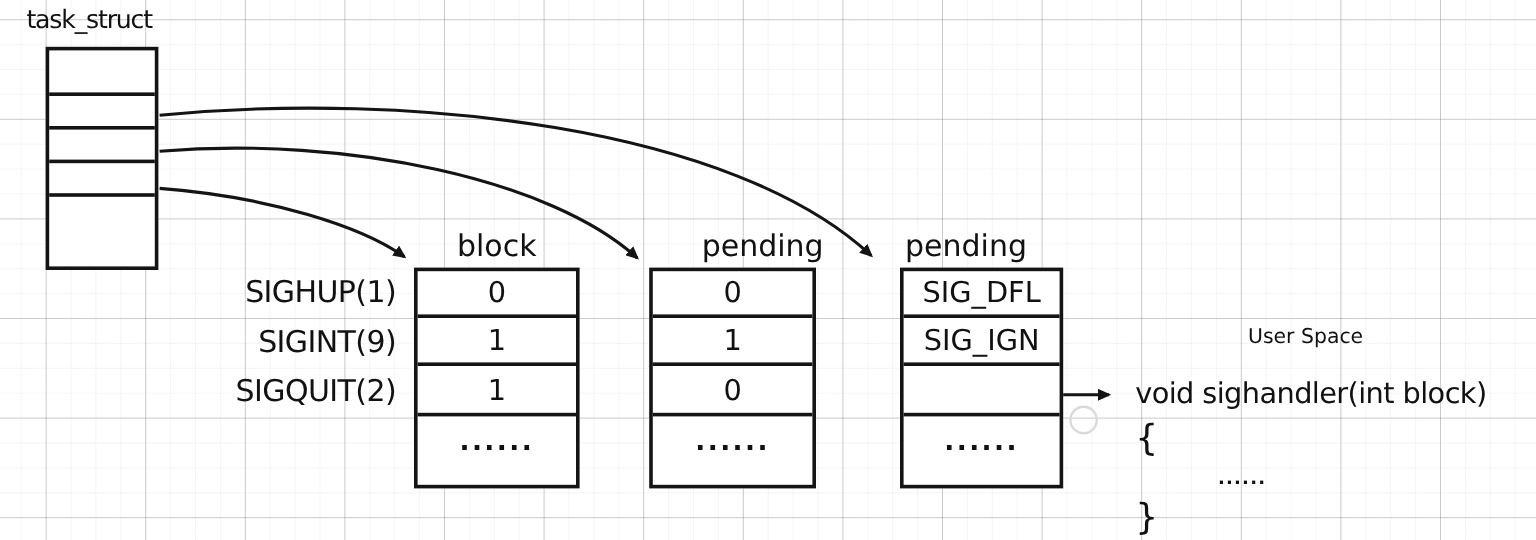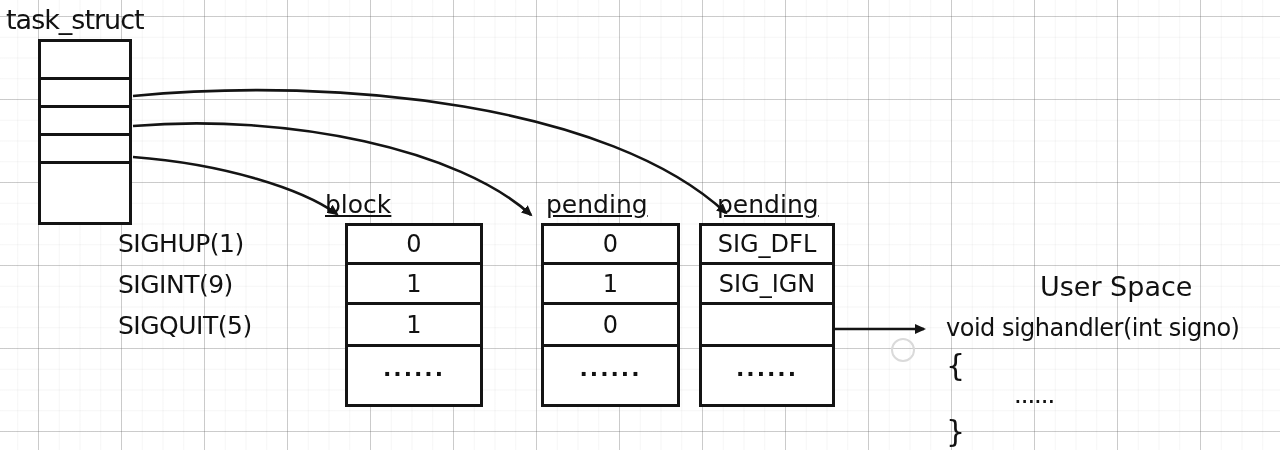--- a/index.html
+++ b/index.html
@@ -18,66 +18,66 @@
       linear-gradient(to bottom, rgba(120,120,120,0.07) 1px, transparent 1px),
       linear-gradient(to right, rgba(90,90,90,0.28) 1px, transparent 1px),
       linear-gradient(to bottom, rgba(90,90,90,0.28) 1px, transparent 1px);
     background-size: 20.75px 20.75px, 20.75px 20.75px, 83px 83px, 83px 83px;
     background-position: 17.25px 0, 0 16px, 38px 0, 0 16px;
   }
   .abs { position: absolute; }
 
   
   #ts-label {
-    left: 6px; top: 4px;
-    font-size: 27px; letter-spacing: -1px;
+    left: 22px; top: 4px;
+    font-size: 21px; letter-spacing: -1px;
     z-index: 3;
     text-align: right;
   }
   #ts-box {
     left: 38px; top: 39px; width: 94px; height: 186px;
     border: 3px solid #141414; background: #fff;
     display: flex; flex-direction: column;
     z-index: 2;
   }
   .ts-cell { border-bottom: 3px solid #141414; }
   .ts-cell:last-child { border-bottom: none; flex: 1; }
 
   
   #arrows { left: 0; top: 0; z-index: 1; }
 
   
   .sig-label {
     left: 118px; width: 212px; height: 34px;
-    font-size: 25px; letter-spacing: -0.5px;
+    text-align: right; font-size: 25px; letter-spacing: -0.5px;
     line-height: 34px; z-index: 3;
   }
 
   
   .sig-table {
     top: 223px; border: 3px solid #141414; background: #fff;
     display: flex; flex-direction: column; z-index: 2;
   }
   .sig-row {
     display: flex; align-items: center; justify-content: center;
     font-size: 24px; border-bottom: 3px solid #141414;
   }
   .sig-row:last-child { border-bottom: none; }
   .r1 { height: 39px; } .r2 { height: 40px; } .r3 { height: 42px; } .r4 { height: 57px; }
   .table-header {
-    top: 190px; height: 30px; 
-    font-size: 25px; line-height: 30px; z-index: 3; text-decoration: underline;
+    top: 190px; height: 30px; text-align: center;
+    font-size: 25px; line-height: 30px; z-index: 3;
   }
   .dots {
     font-weight: bold; font-size: 22px; letter-spacing: 2px;
     line-height: 1; transform: translateY(-7px);
   }
 
   
-  #user-space-title { left: 1040px; top: 271px; font-size: 27px; z-index: 3; }
+  #user-space-title { left: 1040px; top: 271px; font-size: 17px; z-index: 3; }
   #code-line1 { left: 946px; top: 314px; font-size: 24px; letter-spacing: -0.5px; white-space: nowrap; z-index: 3; }
   #brace-open  { left: 946px; top: 348px; font-size: 30px; z-index: 3; }
   #code-dots   { left: 1015px; top: 389px; font-size: 15px; font-weight: bold; letter-spacing: 1px; z-index: 3; }
   #brace-close { left: 946px; top: 414px; font-size: 30px; z-index: 3; }
 </style>
 </head>
 <body>
 
 <div id="canvas">
 
@@ -104,21 +104,21 @@
 
     <path d="M133,157 C 225,164 302,189 337,214" fill="none" stroke="#141414" stroke-width="2.6" marker-end="url(#ah)"></path>
 
     <path d="M830,329 L 924,329" fill="none" stroke="#141414" stroke-width="2.6" marker-end="url(#ah)"></path>
 
     <circle cx="903" cy="350" r="11" fill="none" stroke="#dadada" stroke-width="2"></circle>
   </svg>
 
   <div class="abs sig-label" style="top:227px">SIGHUP(1)</div>
   <div class="abs sig-label" style="top:268px">SIGINT(9)</div>
-  <div class="abs sig-label" style="top:309px">SIGQUIT(5)</div>
+  <div class="abs sig-label" style="top:309px">SIGQUIT(2)</div>
 
   <div class="abs table-header" style="left:325px;width:178px">block</div>
   <div class="abs table-header" style="left:546px;width:179px">pending</div>
   <div class="abs table-header" style="left:717px;width:176px">pending</div>
 
   <div class="abs sig-table" style="left:345px;width:138px">
     <div class="sig-row r1">
         <span>0</span>
       </div>
     <div class="sig-row r2">
@@ -140,34 +140,34 @@
         <span>1</span>
       </div>
     <div class="sig-row r3">
         <span>0</span>
       </div>
     <div class="sig-row r4">
         <span class="dots">......</span>
       </div>
   </div>
 
-  <div class="abs sig-table" style="left:699px;width:136px">
+  <div class="abs sig-table" style="left:750px;width:136px">
     <div class="sig-row r1">
         <span>SIG_DFL</span>
       </div>
     <div class="sig-row r2">
         <span>SIG_IGN</span>
       </div>
     <div class="sig-row r3">
         <span></span>
       </div>
     <div class="sig-row r4">
         <span class="dots">......</span>
       </div>
   </div>
 
   <div class="abs" id="user-space-title">User Space</div>
-  <div class="abs" id="code-line1">void sighandler(int signo)</div>
+  <div class="abs" id="code-line1">void sighandler(int block)</div>
   <div class="abs" id="brace-open">{</div>
   <div class="abs" id="code-dots">......</div>
   <div class="abs" id="brace-close">}</div>
 
 </div>
 
 </body></html>

